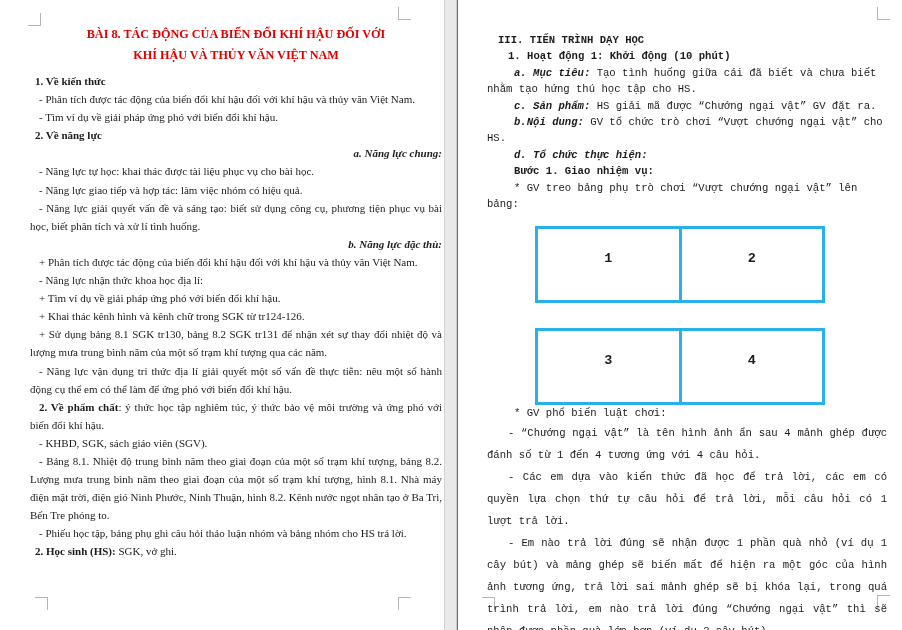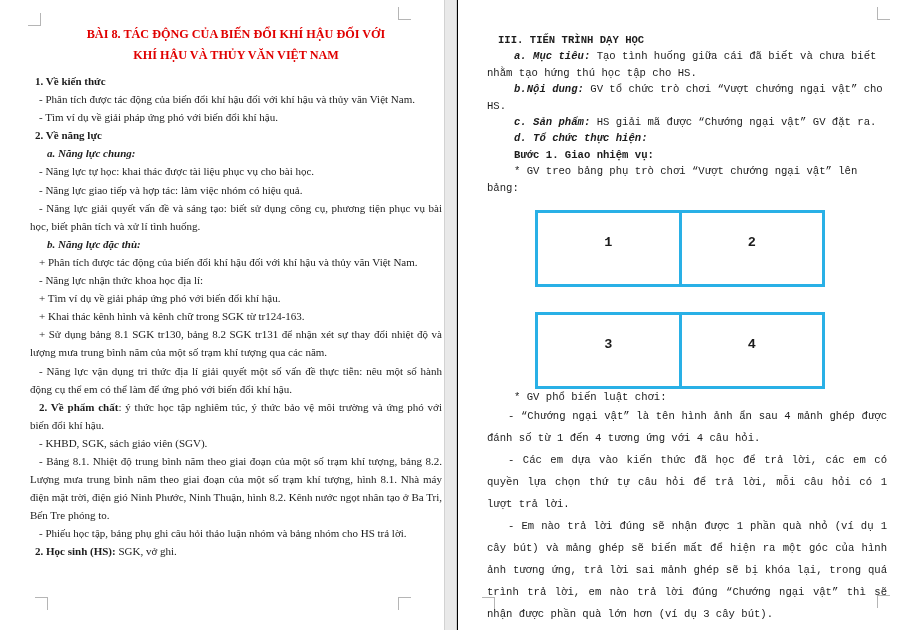--- a/index.html
+++ b/index.html
@@ -5,21 +5,21 @@
   :root{
     --title-red:#e00000;
     --table-border:#29b0e6;
     --underline-red:#f2635f;
     --dot-gray:#777777;
     --mark-gray:#b5b5b5;
   }
   *{box-sizing:border-box;}
   html,body{margin:0;padding:0;}
   .stage{
-    position:relative;width:902px;height:630px;background:#000000;overflow:hidden;
+    position:relative;width:902px;height:630px;background:#a16207;overflow:hidden;
     font-family:"Liberation Serif", serif;color:#1c1c1c;padding-left:28px;
   }
   
   .gutter{
     position:absolute;left:444px;top:0;width:13px;height:630px;
     background:#e9e9e9;border-left:1px solid #d2d2d2;border-right:1px solid #cccccc;
   }
   .page{position:absolute;top:0;height:630px;background:#ffffff;}
   .page-left{left:0;width:444px;}
   .page-right{left:458px;width:516px;font-family:Liberation Mono, monospace;}
@@ -39,21 +39,21 @@
   
   .content-l{position:absolute;left:30px;top:24px;width:412px;font-size:11px;line-height:18.1px;}
   .content-l .title{color:var(--title-red);font-weight:bold;font-size:12.2px;line-height:20.5px;text-align:center;}
   .content-l .title-wrap{margin-bottom:7px;}
   .content-l p{margin:0;}
   .b{font-weight:bold;}
   .bi{font-weight:bold;font-style:italic;}
   .j{text-align:justify;}
   .ind-h{text-indent:5px;}
   .ind-l{text-indent:9px;}
-  .ind-s{text-indent:17px;}
+  .ind-s{text-indent:17px;text-align:right;}
   .caret{display:inline-block;width:2.5px;height:11px;background:#111;vertical-align:-1px;margin-right:1px;}
   .runder{border-bottom:2.5px solid var(--underline-red);padding-bottom:1px;}
 
   
   .content-r{position:absolute;left:29px;top:32px;width:400px;font-size:10.6px;line-height:16.4px;}
   .content-r p{margin:0;}
   .ind1{text-indent:11px;}
   .ind2{text-indent:21px;}
   .ind3{text-indent:27px;}
   .mt-sm{margin-top:8px;}
@@ -99,43 +99,44 @@
       <p class="ind-l">- Tìm ví dụ về giải pháp ứng phó với biến đổi khí hậu.</p>
       <p class="b ind-h">2. Về năng lực</p>
       <p class="bi ind-s">a. Năng lực chung:</p>
       <p class="ind-l">- Năng lực tự học: khai thác được tài liệu phục vụ cho bài học.</p>
       <p class="ind-l">- Năng lực giao tiếp và hợp tác: làm việc nhóm có hiệu quả.</p>
       <p class="ind-l j">- Năng lực giải quyết vấn đề và sáng tạo: biết sử dụng công cụ, phương tiện phục vụ bài học, biết phân tích và xử lí tình huống.</p>
       <p class="bi ind-s">b. Năng lực đặc thù:</p>
       <p class="ind-l">+ Phân tích được tác động của biến đổi khí hậu đối với khí hậu và thủy văn Việt Nam.</p>
       <p class="ind-l">- Năng lực nhận thức khoa học địa lí:</p>
       <p class="ind-l">+ Tìm ví dụ về giải pháp ứng phó với biến đổi khí hậu.</p>
-      <p class="ind-l">+ Khai thác kênh hình và kênh chữ trong SGK từ tr124-163.</p>
+      <p class="ind-l">+ Khai thác kênh hình và kênh chữ trong SGK từ tr124-126.</p>
       <p class="ind-l j">+ Sử dụng bảng 8.1 SGK tr130, bảng 8.2 SGK tr131 để nhận xét sự thay đổi nhiệt độ và lượng mưa trung bình năm của một số trạm khí tượng qua các năm.</p>
       <p class="ind-l j">- Năng lực vận dụng tri thức địa lí giải quyết một số vấn đề thực tiễn: nêu một số hành động cụ thể em có thể làm để ứng phó với biến đổi khí hậu.</p>
       <p class="ind-l j"><span class="b">2. Về phẩm chất</span><span>: ý thức học tập nghiêm túc, ý thức bảo vệ môi trường và ứng phó với biến đổi khí hậu.</span></p>
       <p class="ind-l">- KHBD, SGK, sách giáo viên (SGV).</p>
       <p class="ind-l j">- Bảng 8.1. Nhiệt độ trung bình năm theo giai đoạn của một số trạm khí tượng, bảng 8.2. Lượng mưa trung bình năm theo giai đoạn của một số trạm khí tượng, hình 8.1. Nhà máy điện mặt trời, điện gió Ninh Phước, Ninh Thuận, hình 8.2. Kênh nước ngọt nhân tạo ở Ba Tri, Bến Tre phóng to.</p>
       <p class="ind-l">- Phiếu học tập, bảng phụ ghi câu hỏi thảo luận nhóm và bảng nhóm cho HS trả lời.</p>
       <p class="ind-h"><span class="b">2. Học sinh (HS):</span><span> SGK, vở ghi.</span></p>
     </div>
   </div>
 
   <div class="gutter"></div>
 
   <div class="page page-right">
     <div class="cmark cm-tr" style="left:419px;top:7px;"></div>
     <div class="cmark cm-bl" style="left:24px;top:597px;"></div>
     <div class="cmark cm-br" style="left:419px;top:595px;"></div>
 
     <div class="content-r">
       <p class="b ind1">III. TIẾN TRÌNH DẠY HỌC</p>
+      <p class="b ind2">1. Hoạt động 1: Khởi động (10 phút)</p>
       <p class="ind3"><span class="bi">a. Mục tiêu:</span><span> Tạo tình huống giữa cái đã biết và chưa biết nhằm tạo hứng thú học tập cho HS.</span></p>
+      <p class="ind3"><span class="bi">c. Sản phẩm:</span><span> HS giải mã được “Chướng ngại vật” GV đặt ra.</span></p>
       <p class="ind3"><span class="bi">b.Nội dung:</span><span> GV tổ chức trò chơi “Vượt chướng ngại vật” cho HS.</span></p>
-      <p class="ind3"><span class="bi">c. Sản phẩm:</span><span> HS giải mã được “Chướng ngại vật” GV đặt ra.</span></p>
       <p class="bi ind3">d. Tổ chức thực hiện:</p>
       <p class="b ind3">Bước 1. Giao nhiệm vụ:</p>
       <p class="ind3 mt-sm">* GV treo bảng phụ trò chơi “Vượt chướng ngại vật” lên bảng:</p>
 
       <div class="games">
         <div class="game-table first">
           <div class="game-cell">1</div>
           <div class="game-cell">2</div>
         </div>
         <div class="game-table second">

